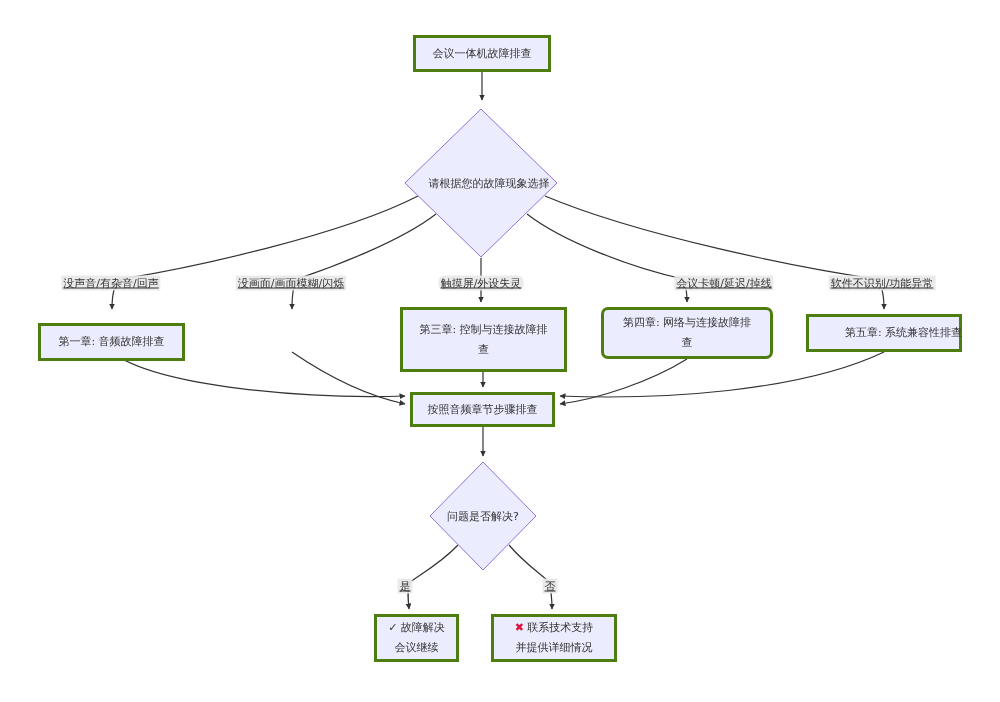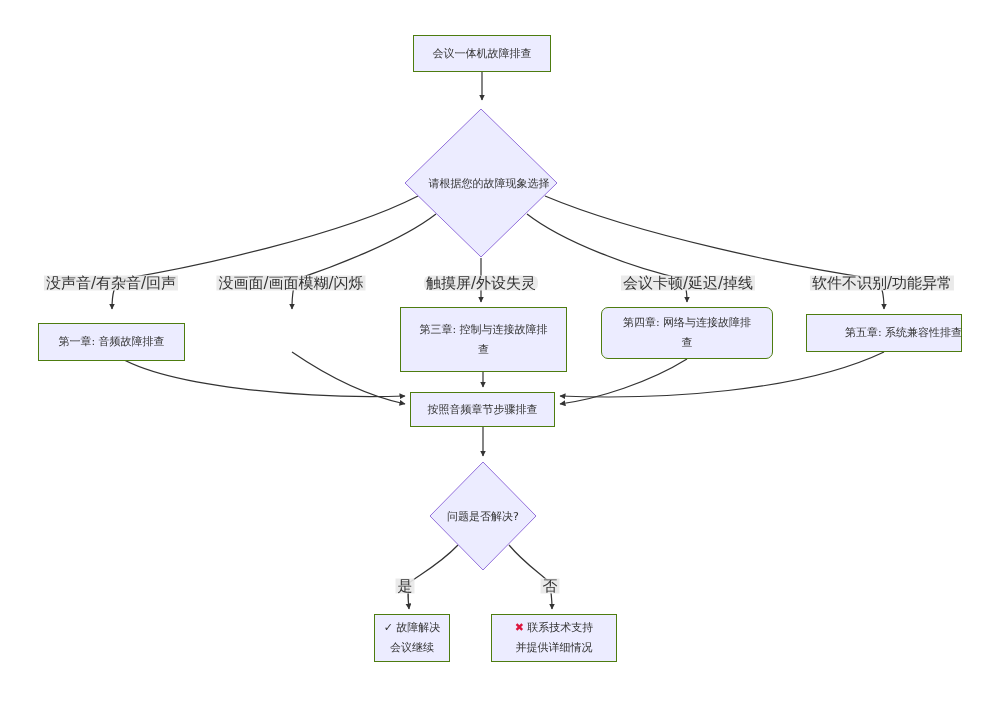--- a/index.html
+++ b/index.html
@@ -14,64 +14,65 @@
   }
   svg.edge-layer {
     position: absolute;
     left: 0; top: 0;
     width: 1000px; height: 702px;
   }
   .node {
     position: absolute;
     box-sizing: border-box;
     background: #ECECFF;
-    border: 1px solid #4d7c0f;
+    border: 3px solid #4d7c0f;
     display: flex;
     flex-direction: column;
     align-items: center;
     justify-content: center;
     font-size: 11px;
     line-height: 20px;
     text-align: center;
     color: #333333;
     white-space: nowrap;
   }
   .n-start  { left: 413px; top: 35px;  width: 138px; height: 37px; }
   .n-ch1    { left: 38px;  top: 323px; width: 147px; height: 38px; }
   .n-ch2    { left: 216px; top: 314px; width: 147px; height: 38px; }
   .n-ch3    { left: 400px; top: 307px; width: 167px; height: 65px; }
   .n-ch4    { left: 601px; top: 307px; width: 172px; height: 52px; border-radius: 7px; }
   .n-ch5    { left: 806px; top: 314px; width: 156px; height: 38px; padding-left: 39px; }
   .n-conv   { left: 410px; top: 392px; width: 145px; height: 35px; }
-  .n-yes    { left: 374px; top: 614px; width: 76px;  height: 48px; }
+  .n-yes    { left: 374px; top: 614px; width: 85px;  height: 48px; }
   .n-no     { left: 491px; top: 614px; width: 126px; height: 48px; }
   .diamond-text {
     position: absolute;
     transform: translate(-50%, -50%);
     font-size: 11px;
     color: #333333;
     white-space: nowrap;
     text-align: center;
   }
   .dt-1 { left: 481px; top: 183px; margin-left: 8px; }
   .dt-2 { left: 483px; top: 516px; }
   .edge-label {
     position: absolute;
     transform: translate(-50%, -50%);
     background: rgba(232,232,232,0.9);
     padding: 0 2px;
-    font-size: 15px;
+    font-size: 11px;
     line-height: 15px;
     color: #333333;
     white-space: nowrap;
+    text-decoration: underline;
   }
   .el-1 { left: 111px; top: 283px; }
   .el-2 { left: 291px; top: 283px; }
   .el-3 { left: 481px; top: 283px; border-radius: 6px; }
-  .el-4 { left: 688px; top: 283px; }
+  .el-4 { left: 724px; top: 283px; }
   .el-5 { left: 882px; top: 283px; }
   .el-yes { left: 405px; top: 586px; }
   .el-no  { left: 550px; top: 586px; }
   .line { display: block; }
   .icon-ok { font-weight: 600; color: #333333; }
   .icon-error { font-weight: 700; color: #DC143C; }
 </style>
 </head>
 <body>
 

